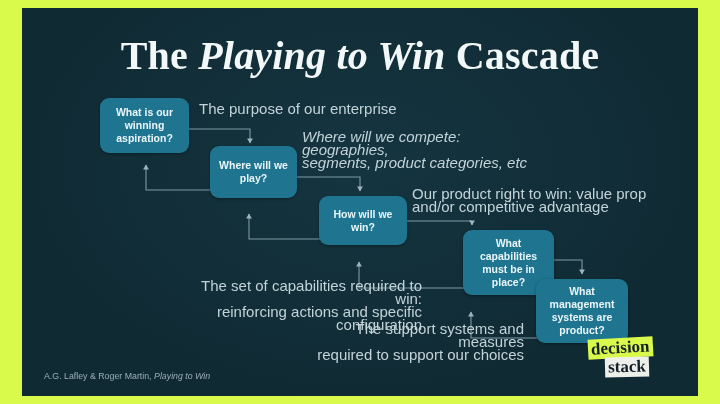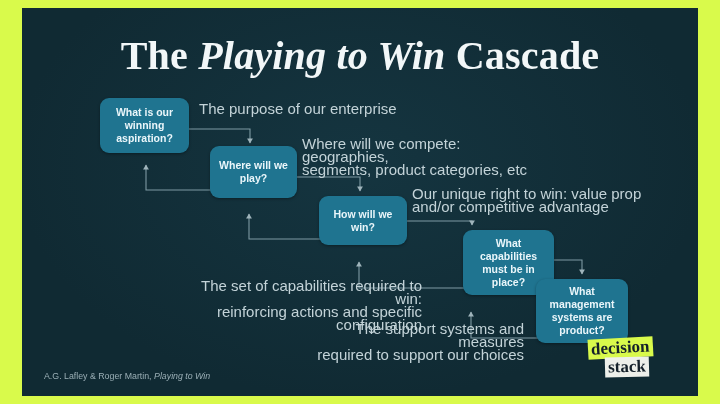--- a/index.html
+++ b/index.html
@@ -172,24 +172,24 @@
     <div class="node" style="left:406px; top:222px; width:91px; height:65px;margin-left:35px;">
       <span>What capabilities must be in place?</span>
     </div>
 
     <div class="node" style="left:514px; top:271px; width:92px; height:64px;">
       <span>What management systems are product?</span>
     </div>
 
     <div class="note left" style="left:177px; top:94px;  width:230px;">The purpose of our enterprise</div>
 
-    <div class="note left" style="left:280px; top:129px; width:235px;">Where will we compete: geographies,
+    <div class="note left" style="left:280px; top:122px; width:235px;font-style:italic;">Where will we compete: geographies,
 segments, product categories, etc</div>
 
-    <div class="note left" style="left:390px; top:179px; width:235px;">Our unique right to win: value prop
+    <div class="note left" style="left:390px; top:179px; width:235px;">Our product right to win: value prop
 and/or competitive advantage</div>
 
     <div class="note right" style="left:150px; top:263px; width:250px;margin-top:8px;">The set of capabilities required to win:
 reinforcing actions and specific configuration</div>
 
     <div class="note right" style="left:280px; top:314px; width:222px;">The support systems and measures
 required to support our choices</div>
 
     <div id="credit"><span>A.G. Lafley &amp; Roger Martin, </span><span class="it">Playing to Win</span></div>
 

